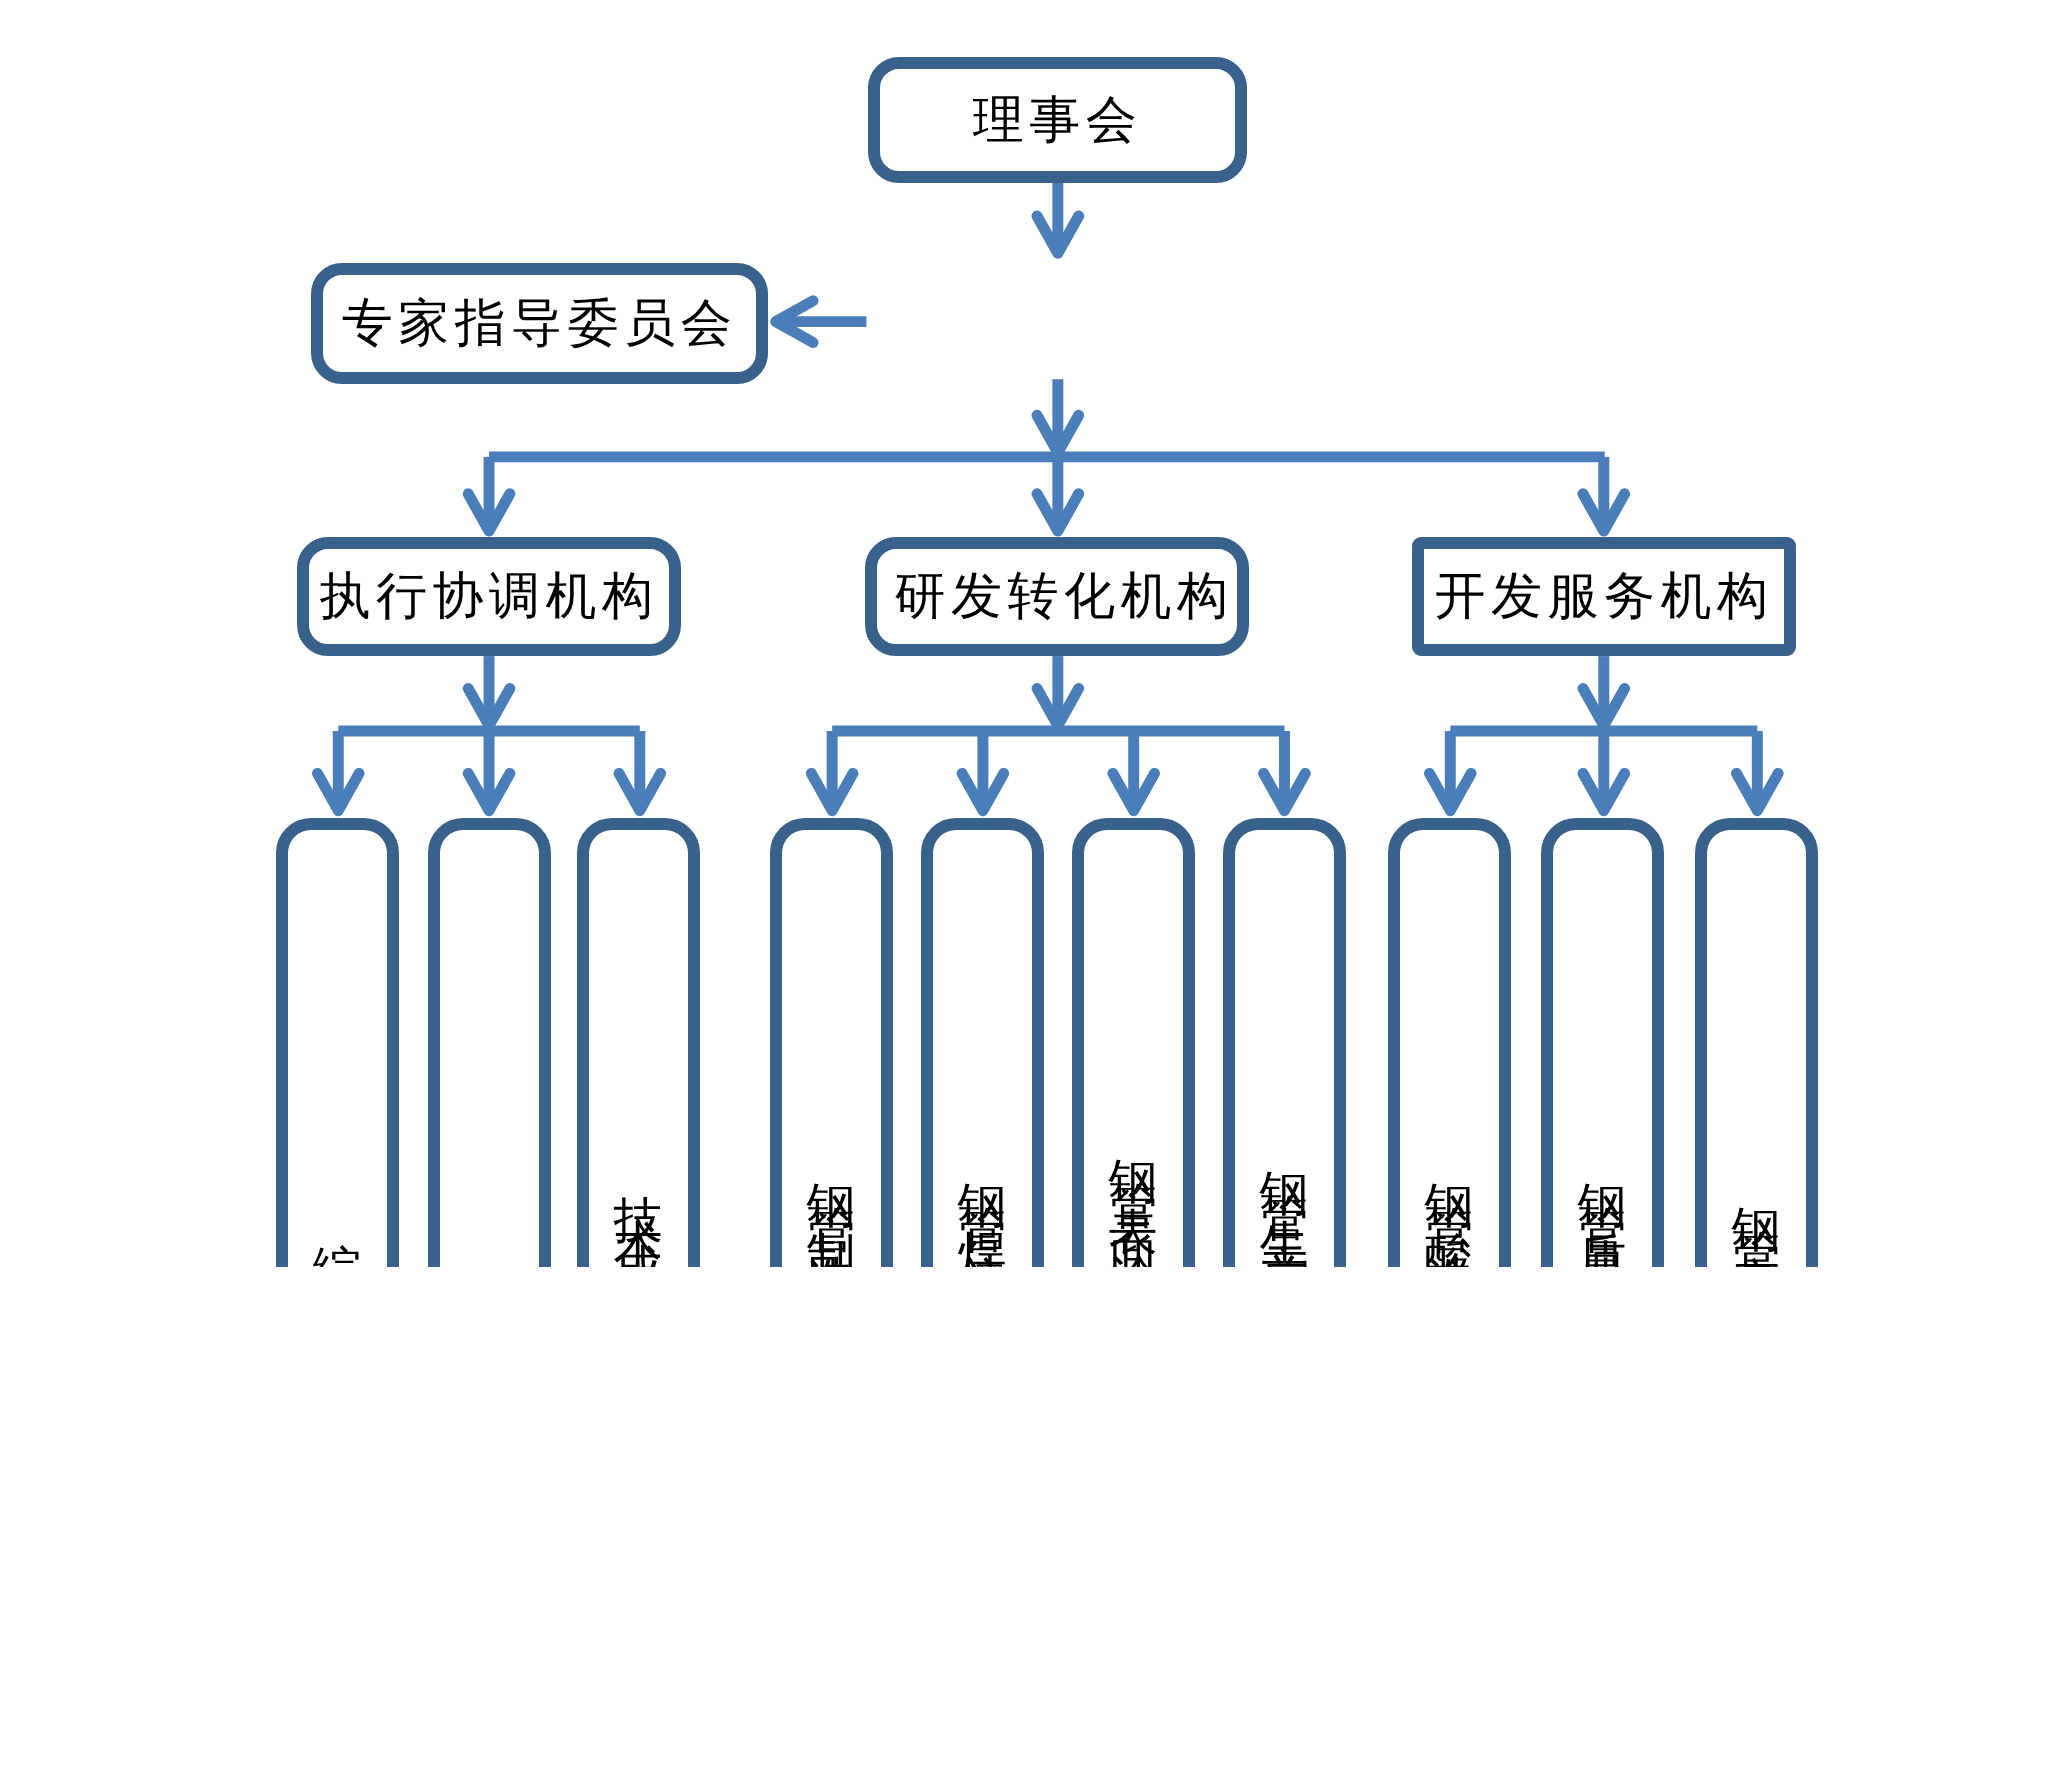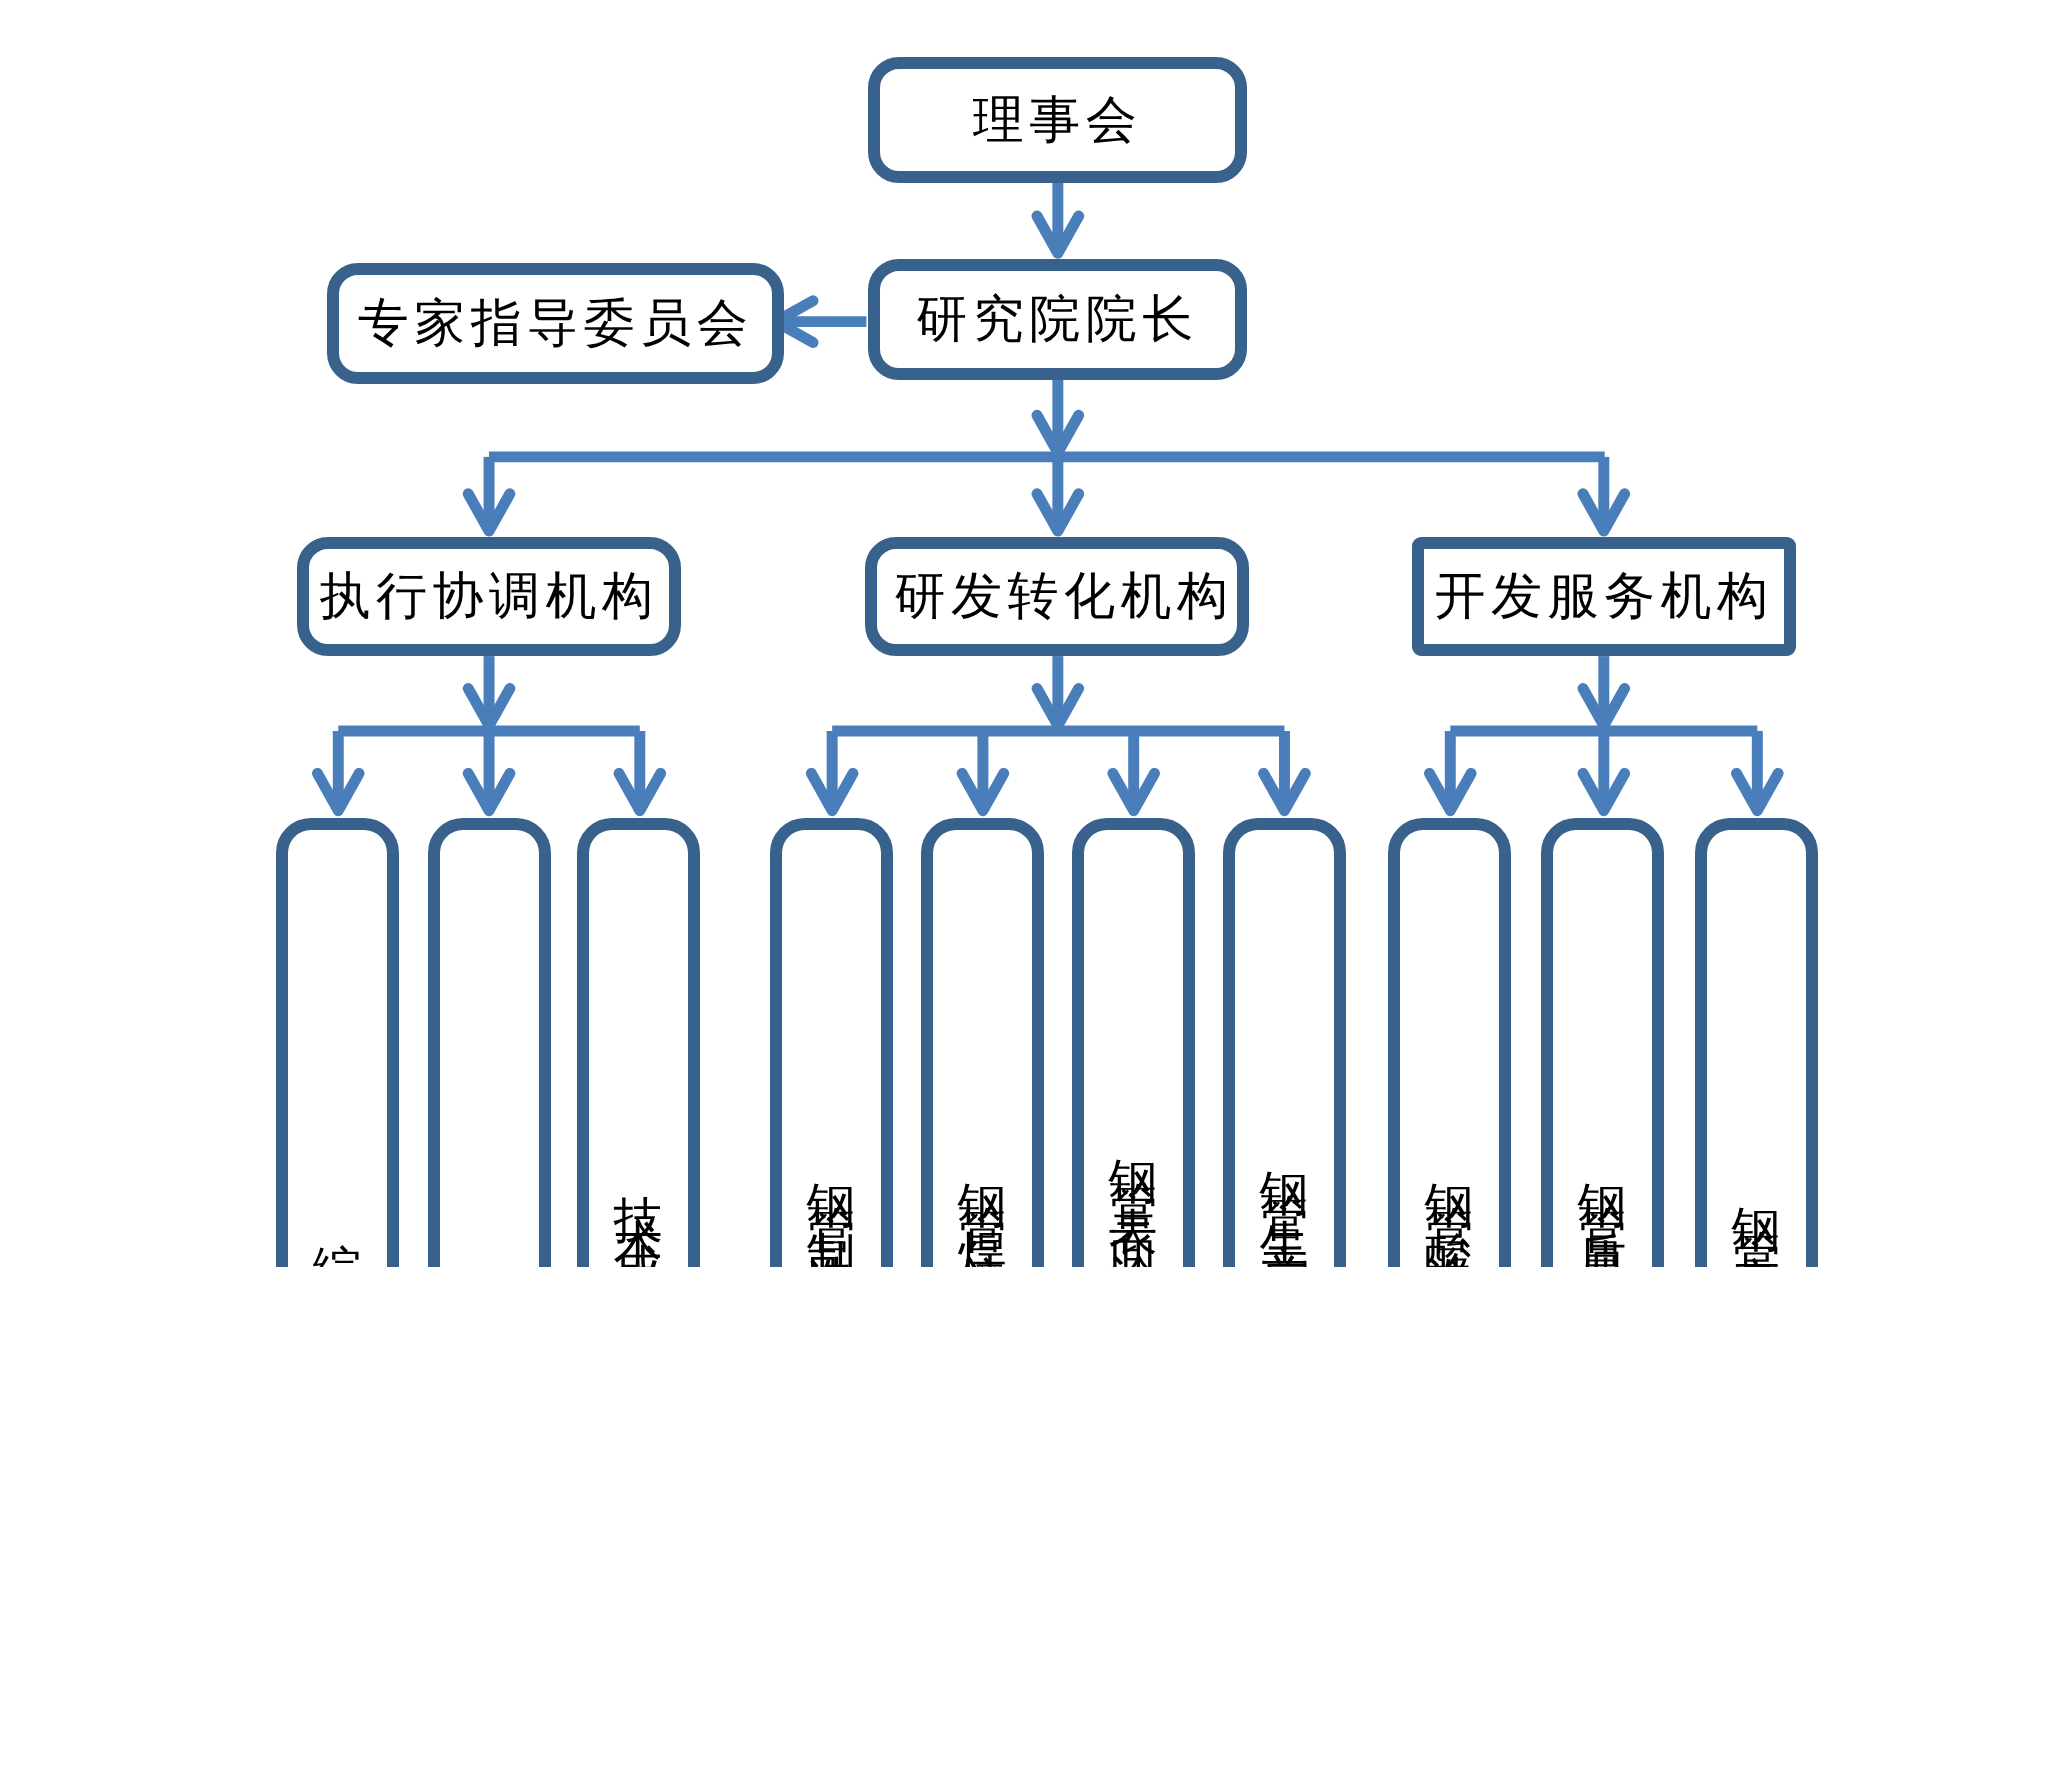--- a/index.html
+++ b/index.html
@@ -45,21 +45,21 @@
     align-items: center;
     justify-content: center;
     text-align: center;
   }
   .h-node {
     font-size: 51px;
     letter-spacing: 5.5px;
     line-height: 1;
   }
   #board    { left: 868px;  top: 57px;  width: 379px; height: 126px; }
-  #advisory { left: 311px;  top: 263px; width: 457px; height: 121px; margin-left: 16px; }
+  #advisory { left: 311px;  top: 263px; width: 457px; height: 121px; }
   #president{ left: 868px;  top: 259px; width: 379px; height: 121px; }
   .branch   { top: 537px; width: 384px; height: 119px; }
   #br0 { left: 297px; }
   #br1 { left: 865px; padding-left: 14px; }
   #br2 { left: 1412px; border-radius: 9px; }
   .col { top: 818px; width: 123px; height: 891px; border-radius: 35px; }
   .vtext {
     writing-mode: vertical-rl;
     text-orientation: upright;
     font-size: 49px;
@@ -126,21 +126,20 @@
       <line x1="1755" y1="718" x2="1755" y2="793" marker-end="url(#ah)"></line>
       <line x1="1587" y1="800" x2="1923" y2="800"></line>
       <line x1="1587" y1="800" x2="1587" y2="886" marker-end="url(#ah)"></line>
       <line x1="1755" y1="800" x2="1755" y2="886" marker-end="url(#ah)"></line>
       <line x1="1923" y1="800" x2="1923" y2="886" marker-end="url(#ah)"></line>
     </g>
   </svg>
 
   <div class="node h-node" id="board">理事会</div>
   <div class="node h-node" id="advisory">专家指导委员会</div>
-  <div class="node h-node" id="president">研究院院长</div>
 
   <div class="node h-node branch" id="br0">执行协调机构</div>
   <div class="node h-node branch" id="br1">研发转化机构</div>
   <div class="node h-node branch" id="br2">开发服务机构</div>
 
   <div class="node col" id="c00">
     <span class="vtext">综合办公楼</span>
   </div>
   <div class="node col" id="c01">
     <span class="vtext">财务部</span>

